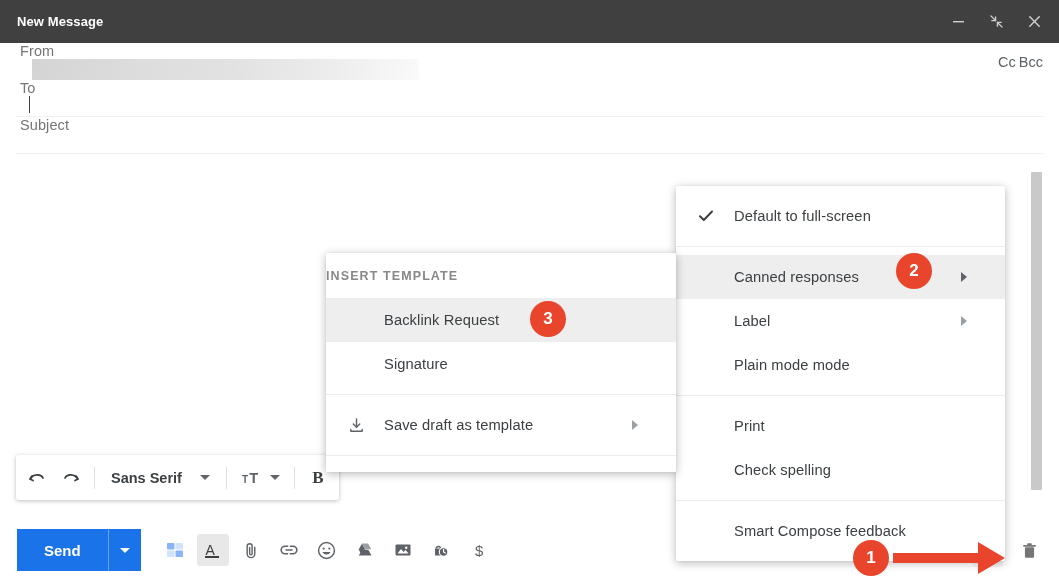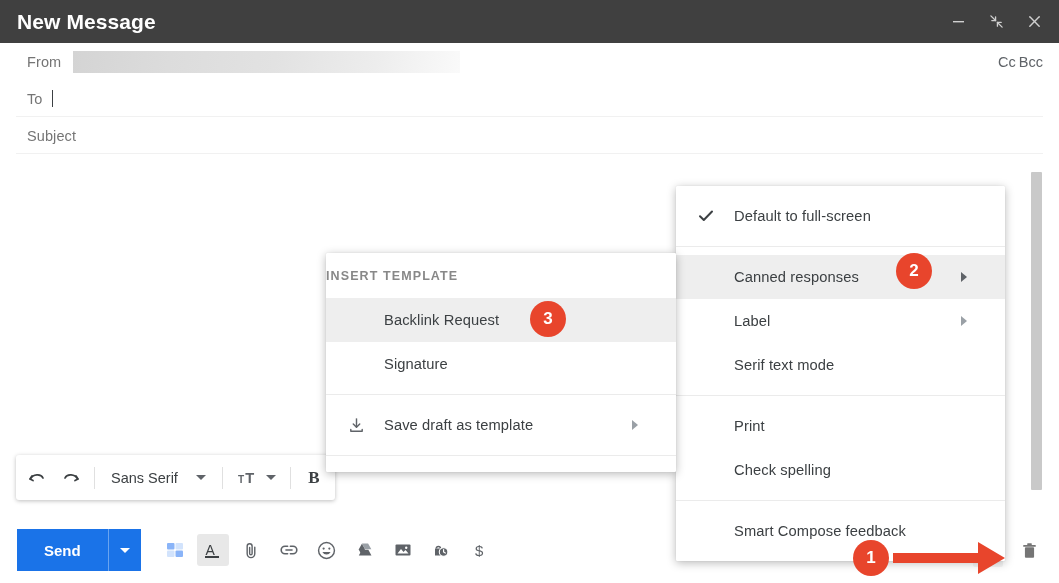--- a/index.html
+++ b/index.html
@@ -25,21 +25,21 @@
   .titlebar {
     position: absolute;
     left: 0; top: 0;
     width: 1059px; height: 43px;
     background: #404040;
     display: flex;
     align-items: center;
   }
   .titlebar-title {
     color: #ffffff;
-    font-size: 21px;
+    font-size: 13px;
     font-weight: bold;
     letter-spacing: .1px;
     margin-left: 17px;
   }
   .titlebar-controls {
     position: absolute;
     right: 14px; top: 0;
     height: 43px;
     display: flex;
     align-items: center;
@@ -53,22 +53,23 @@
   }
   .tb-btn svg { display: block; }
 
   
   .fields { position: absolute; left: 0; top: 43px; width: 1059px; }
 
   .field-row {
     position: relative;
     height: 37px;
     display: flex;
-    align-items: center;
-    padding: 0 27px;
+    align-items: flex-start;
+    padding: 0 20px;
+    flex-direction: column;
   }
   .field-label {
     color: #757575;
     font-size: 14.5px;
     letter-spacing: .1px;
   }
   .field-underline {
     position: absolute;
     left: 16px; right: 16px; bottom: 0;
     height: 1px;
@@ -138,21 +139,21 @@
     margin: 0 6px;
   }
   .ft-font {
     display: flex; align-items: center;
     gap: 18px;
     padding: 0 10px;
     height: 34px;
     cursor: pointer;
     color: #3c4043;
     font-size: 14.5px;
-    font-weight: normal;
+    font-weight: bold;
   }
   .ft-size {
     display: flex; align-items: center;
     gap: 7px;
     padding: 0 8px;
     height: 34px;
     cursor: pointer;
     color: #5f6368;
   }
   .caret-dn {
@@ -537,21 +538,21 @@
       <span>Canned responses</span>
       <span class="arrow-r"></span>
     </div>
 
     <div class="menu-item tall">
       <span>Label</span>
       <span class="arrow-r dim"></span>
     </div>
 
     <div class="menu-item tall">
-      <span>Serif text mode</span>
+      <span>Plain mode mode</span>
     </div>
 
     <div class="menu-divider"></div>
 
     <div class="menu-item tall">
       <span>Print</span>
     </div>
 
     <div class="menu-item tall">
       <span>Check spelling</span>

